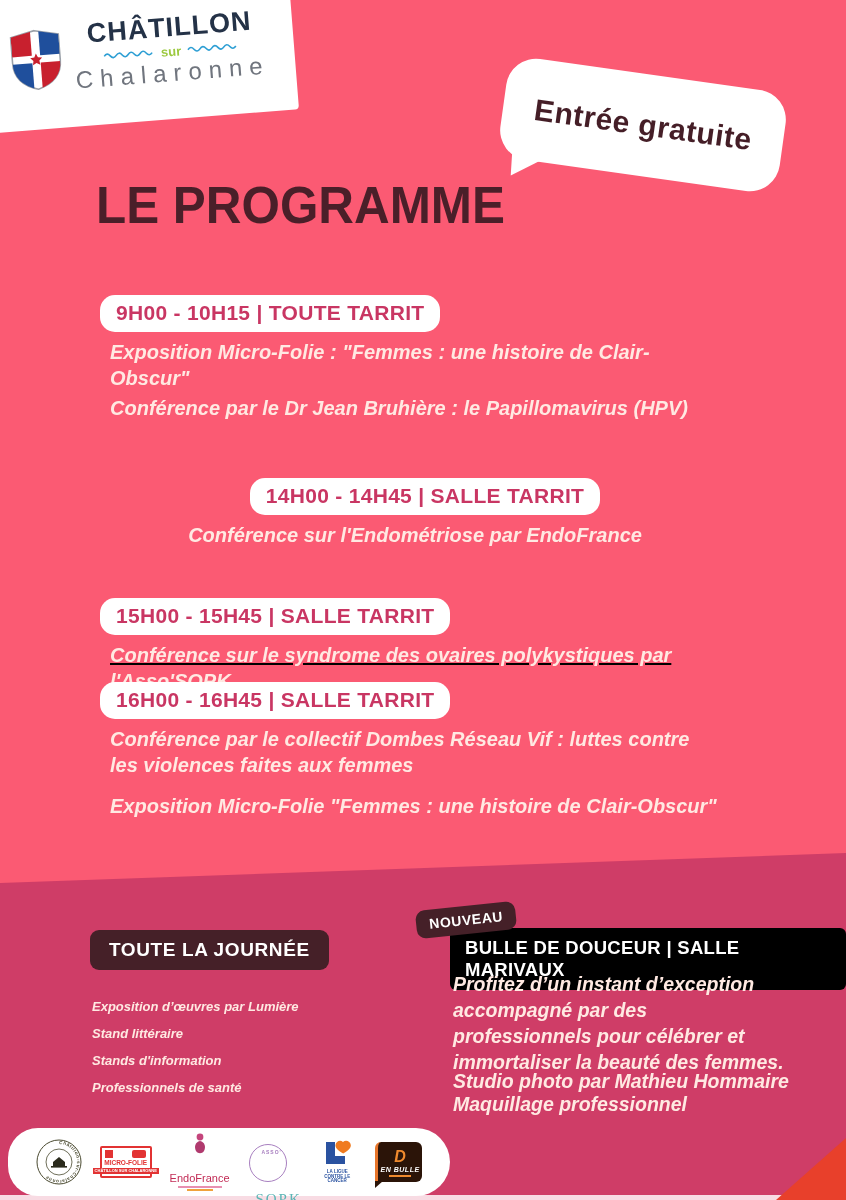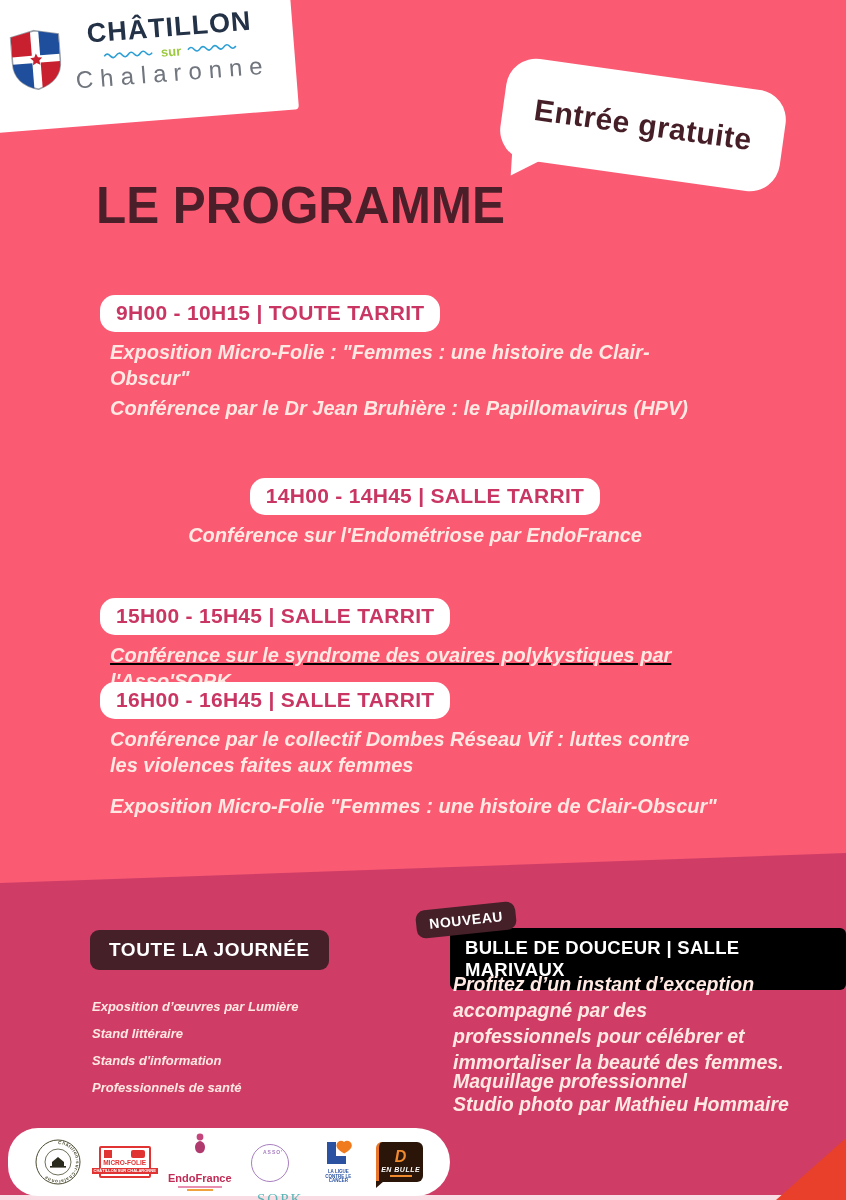--- a/index.html
+++ b/index.html
@@ -65,21 +65,21 @@
   .flogo{display:flex;flex-direction:column;align-items:center;justify-content:center;line-height:1;}
 
   .mf-box{width:46px;border:2px solid #e23333;border-radius:2px;display:flex;flex-direction:column;
     align-items:center;padding:2px 1px;}
   .mf-top{width:90%;height:8px;display:flex;justify-content:space-between;}
   .mf-sq{width:8px;height:8px;background:#e23333;}
   .mf-sq2{width:14px;height:8px;background:#e23333;border-radius:2px;}
   .mf-title{font-size:6.5px;font-weight:800;color:#e23333;margin:2px 0;white-space:nowrap;}
   .mf-strip{background:#e23333;color:#ffffff;font-size:4px;font-weight:700;padding:1px 2px;white-space:nowrap;}
 
-  .endo-title{font-size:11px;font-weight:700;color:#c22b55;margin-top:18px;}
+  .endo-title{font-size:11px;font-weight:400;color:#c22b55;margin-top:18px;}
   .endo-sub{width:44px;height:2px;background:#e88fb0;margin-top:2px;}
   .endo-sub2{width:26px;height:2px;background:#f0a23c;margin-top:1px;}
 
   .sopk{position:relative;width:52px;height:44px;}
   .sopk-circle{position:absolute;left:2px;top:4px;width:36px;height:36px;border:1.5px solid #a87fc0;
     border-radius:50%;}
   .sopk-asso{position:absolute;left:14px;top:9px;font-size:5px;color:#a87fc0;font-weight:700;letter-spacing:1px;}
   .sopk-title{position:absolute;left:8px;top:15px;font-family:"Liberation Serif",serif;font-size:15px;
     color:#5bb5b5;letter-spacing:2px;margin-top:36px;}
 
@@ -169,22 +169,22 @@
     <div>Exposition d’œuvres par Lumière</div>
     <div>Stand littéraire</div>
     <div>Stands d'information</div>
     <div>Professionnels de santé</div>
   </div>
 
   <div class="dark-badge new-badge">NOUVEAU</div>
   <div class="bulle-badge">BULLE DE DOUCEUR | SALLE MARIVAUX</div>
   <div class="bulle-par">Profitez d’un instant d’exception accompagné par des professionnels pour célébrer et immortaliser la beauté des femmes.</div>
   <div class="bulle-lines">
+    <div>Studio photo par Mathieu Hommaire</div>
     <div>Maquillage professionnel</div>
-    <div>Studio photo par Mathieu Hommaire</div>
   </div>
 
   <div class="footer-bar">
 
     <div class="flogo">
       <svg width="46" height="46" viewBox="0 0 46 46">
         <defs>
             <path id="sealPath" d="M23 5 a18 18 0 1 1 -0.01 0"></path>
           </defs>
         <circle cx="23" cy="23" r="22" fill="none" stroke="#4a4a30" stroke-width="1"></circle>

